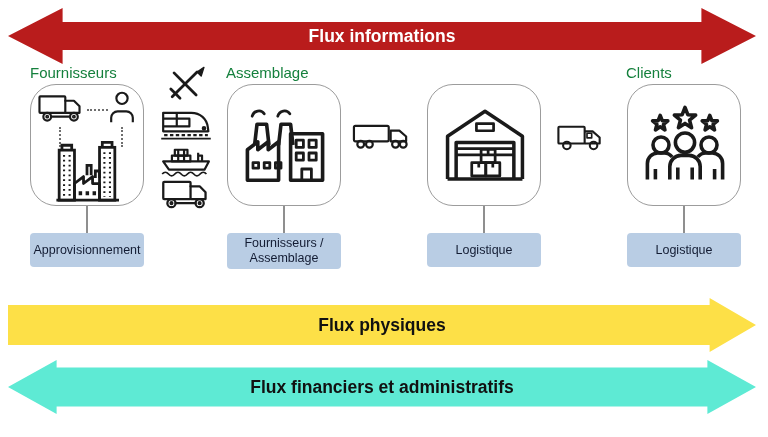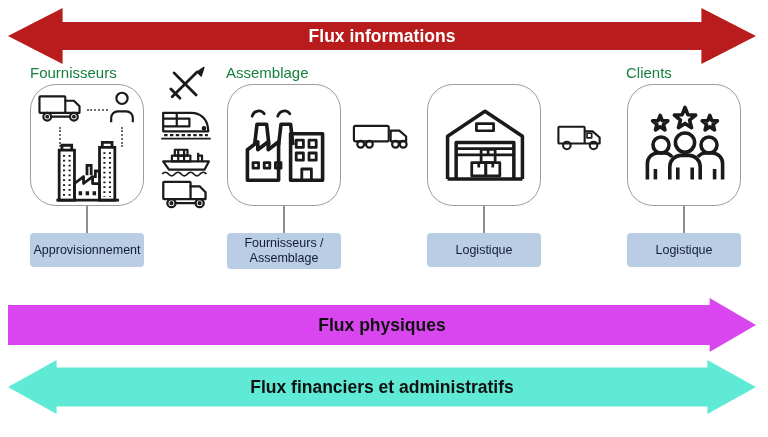--- a/index.html
+++ b/index.html
@@ -5,21 +5,21 @@
   * { margin:0; padding:0; box-sizing:border-box; }
   body { background:#fff; }
   .canvas { position:relative; width:768px; height:437px; background:#ffffff;
             font-family:"Liberation Sans", sans-serif; overflow:hidden; }
 
   
   .banner { position:absolute; display:flex; align-items:center; justify-content:center;
             font-weight:bold; font-size:17.5px; }
   .arrow-info { left:8px; top:8px; width:748px; height:56px; background:#b91c1c; color:#ffffff;
     clip-path:polygon(0 50%,7.3% 0,7.3% 25%,92.7% 25%,92.7% 0,100% 50%,92.7% 100%,92.7% 75%,7.3% 75%,7.3% 100%); }
-  .arrow-phys { left:8px; top:298px; width:748px; height:54px; background:#d946ef; color:#111;
+  .arrow-phys { left:8px; top:298px; width:748px; height:54px; background:#fde047; color:#111;
     clip-path:polygon(0 13%,93.8% 13%,93.8% 0,100% 50%,93.8% 100%,93.8% 87%,0 87%);align-items:center; }
   .arrow-fin { left:8px; top:360px; width:748px; height:54px; background:#5eead4; color:#111;
     clip-path:polygon(0 50%,6.5% 0,6.5% 14%,93.5% 14%,93.5% 0,100% 50%,93.5% 100%,93.5% 86%,6.5% 86%,6.5% 100%); }
 
   
   .stage-title { position:absolute; top:64px; height:18px; 
                  font-size:15px; color:#15803d; }
   .card { position:absolute; top:84px; width:114px; height:122px; border:1.5px solid #9c9c9c;
           border-radius:26px; background:#fff; }
   .card svg, .icon-abs { position:absolute; }

